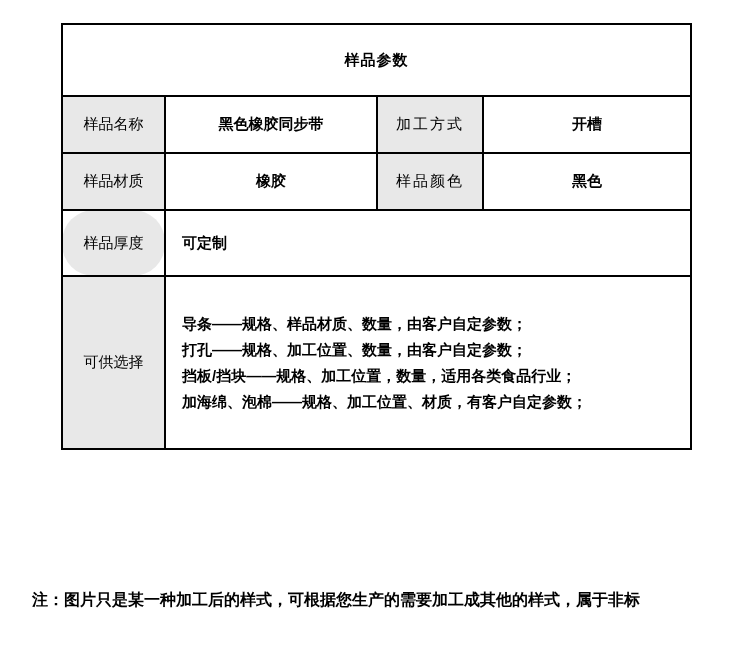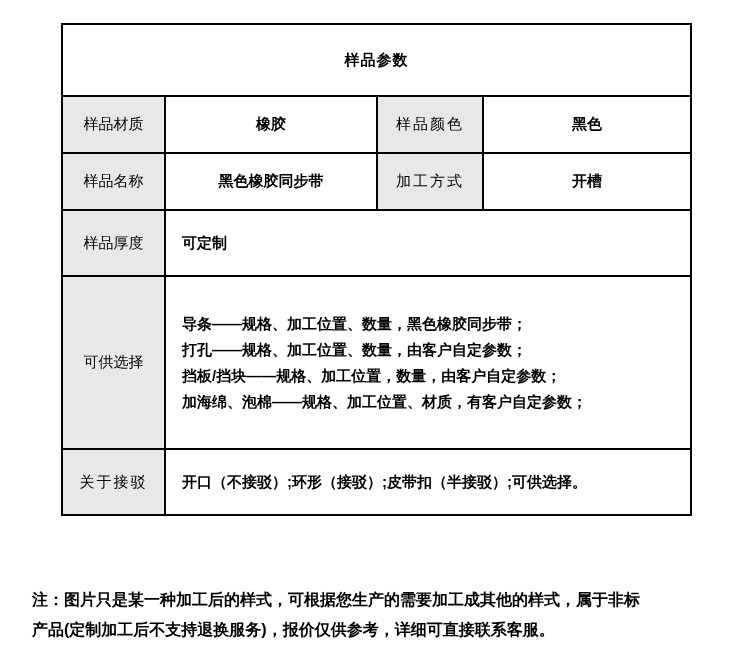--- a/index.html
+++ b/index.html
@@ -54,21 +54,21 @@
     background: #ffffff;
     text-align: center;
     font-weight: 700;
   }
   td.value-cell.left {
     text-align: left;
     padding-left: 16px;
     padding-right: 4px;
   }
   tr.row-sm td { height: 55px; }
-  tr.row-md td { height: 64px; }
+  tr.row-md td { height: 64px; border-radius: 32px; }
   tr.row-lg td { height: 68px; }
   tr.row-xl td { height: 171px; }
   .multiline div {
     font-weight: 700;
     font-size: 15px;
     line-height: 26px;
     white-space: nowrap;
   }
   .note {
     position: absolute;
@@ -92,54 +92,49 @@
       <col style="width:212px">
       <col style="width:106px">
       <col style="width:208px">
     </colgroup>
     <tbody>
       <tr>
         <td class="title-cell" colspan="4">样品参数</td>
       </tr>
 
       <tr class="row-sm">
+        <td class="label-cell">样品名称</td>
+        <td class="value-cell">黑色橡胶同步带</td>
+        <td class="label-cell spaced">加工方式</td>
+        <td class="value-cell">开槽</td>
+      </tr>
+
+      <tr class="row-sm">
         <td class="label-cell">样品材质</td>
         <td class="value-cell">橡胶</td>
         <td class="label-cell spaced">样品颜色</td>
         <td class="value-cell">黑色</td>
-      </tr>
-
-      <tr class="row-sm">
-        <td class="label-cell">样品名称</td>
-        <td class="value-cell">黑色橡胶同步带</td>
-        <td class="label-cell spaced">加工方式</td>
-        <td class="value-cell">开槽</td>
       </tr>
 
       <tr class="row-md">
         <td class="label-cell">样品厚度</td>
         <td class="value-cell left" colspan="3">可定制</td>
       </tr>
 
 
       <tr class="row-xl">
         <td class="label-cell">可供选择</td>
         <td class="value-cell left multiline" colspan="3">
-          <div>导条——规格、加工位置、数量，黑色橡胶同步带；</div>
+          <div>导条——规格、样品材质、数量，由客户自定参数；</div>
           <div>打孔——规格、加工位置、数量，由客户自定参数；</div>
-          <div>挡板/挡块——规格、加工位置，数量，由客户自定参数；</div>
+          <div>挡板/挡块——规格、加工位置，数量，适用各类食品行业；</div>
           <div>加海绵、泡棉——规格、加工位置、材质，有客户自定参数；</div>
         </td>
       </tr>
 
-      <tr class="row-md">
-        <td class="label-cell spaced">关于接驳</td>
-        <td class="value-cell left" colspan="3">开口（不接驳）;环形（接驳）;皮带扣（半接驳）;可供选择。</td>
-      </tr>
     </tbody>
   </table>
 
   <div class="note">
     <div>注：图片只是某一种加工后的样式，可根据您生产的需要加工成其他的样式，属于非标</div>
-    <div>产品(定制加工后不支持退换服务)，报价仅供参考，详细可直接联系客服。</div>
   </div>
 
 </div>
 
 </body></html>

